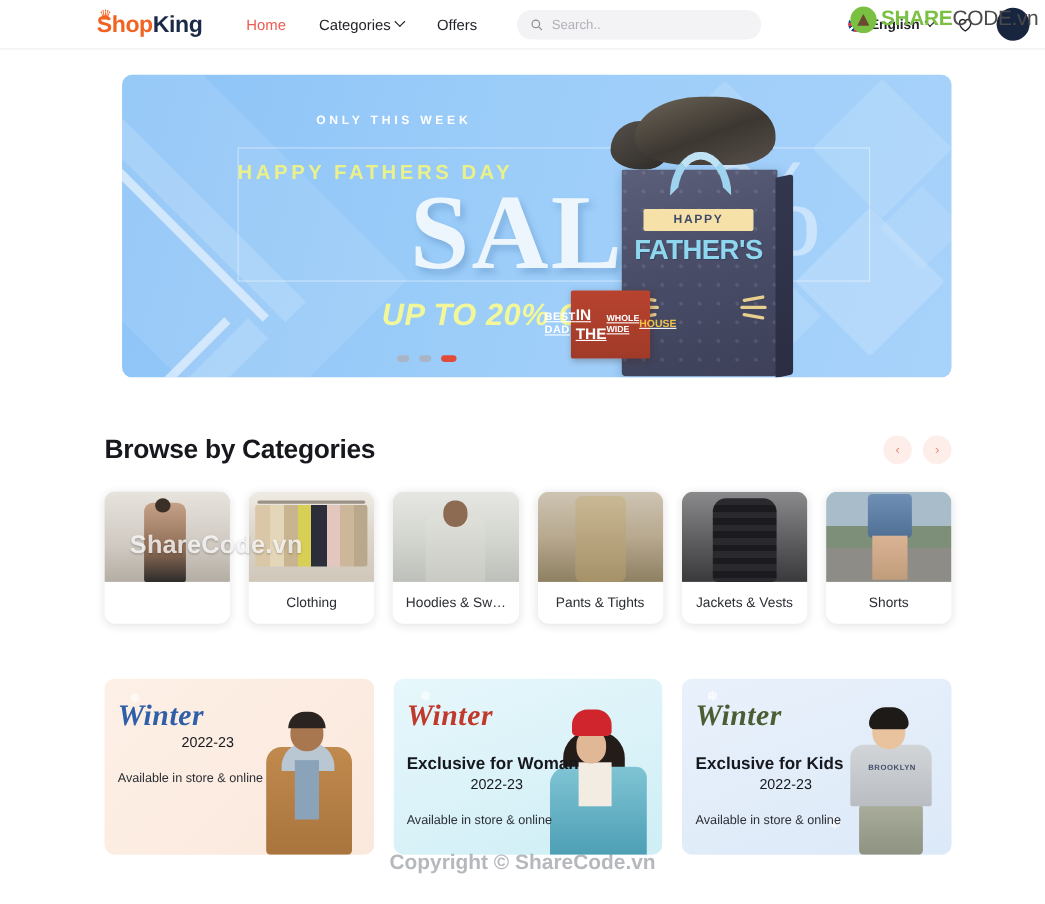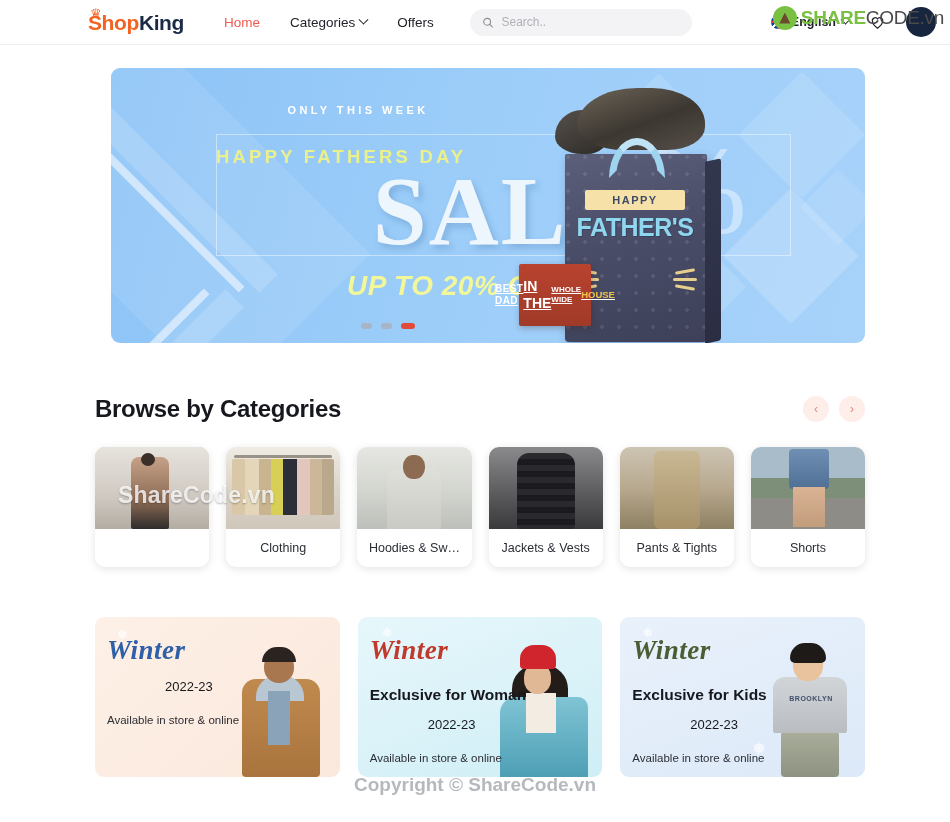--- a/index.html
+++ b/index.html
@@ -509,21 +509,21 @@
   .promo-title {
     margin-top: 20px;
     font-size: 15.5px;
     font-weight: bold;
     color: #16181d;
     position: relative; z-index: 2;
   }
   .promo-year {
     font-size: 13px;
     color: #16181d;
-    margin-top: 13px;
+    margin-top: 1px;
     padding-left: 58px;
     position: relative; z-index: 2;
   }
   .promo-sub {
     margin-top: 20px;
     font-size: 11.5px;
     color: #2c2e35;
     position: relative; z-index: 2;
   }
 
@@ -688,26 +688,26 @@
   </div>
   <div class="cat-card">
     <div class="cat-img ph-cloth"></div>
     <div class="cat-label">Clothing</div>
   </div>
   <div class="cat-card">
     <div class="cat-img ph-hood"></div>
     <div class="cat-label">Hoodies &amp; Sw…</div>
   </div>
   <div class="cat-card">
+    <div class="cat-img ph-pants"></div>
+    <div class="cat-label">Pants &amp; Tights</div>
+  </div>
+  <div class="cat-card">
     <div class="cat-img ph-jacket"></div>
     <div class="cat-label">Jackets &amp; Vests</div>
-  </div>
-  <div class="cat-card">
-    <div class="cat-img ph-pants"></div>
-    <div class="cat-label">Pants &amp; Tights</div>
   </div>
   <div class="cat-card">
     <div class="cat-img ph-shorts"></div>
     <div class="cat-label">Shorts</div>
   </div>
 </div>
 
 <div class="wm-cat">ShareCode.vn</div>
 
 <div class="promos">

